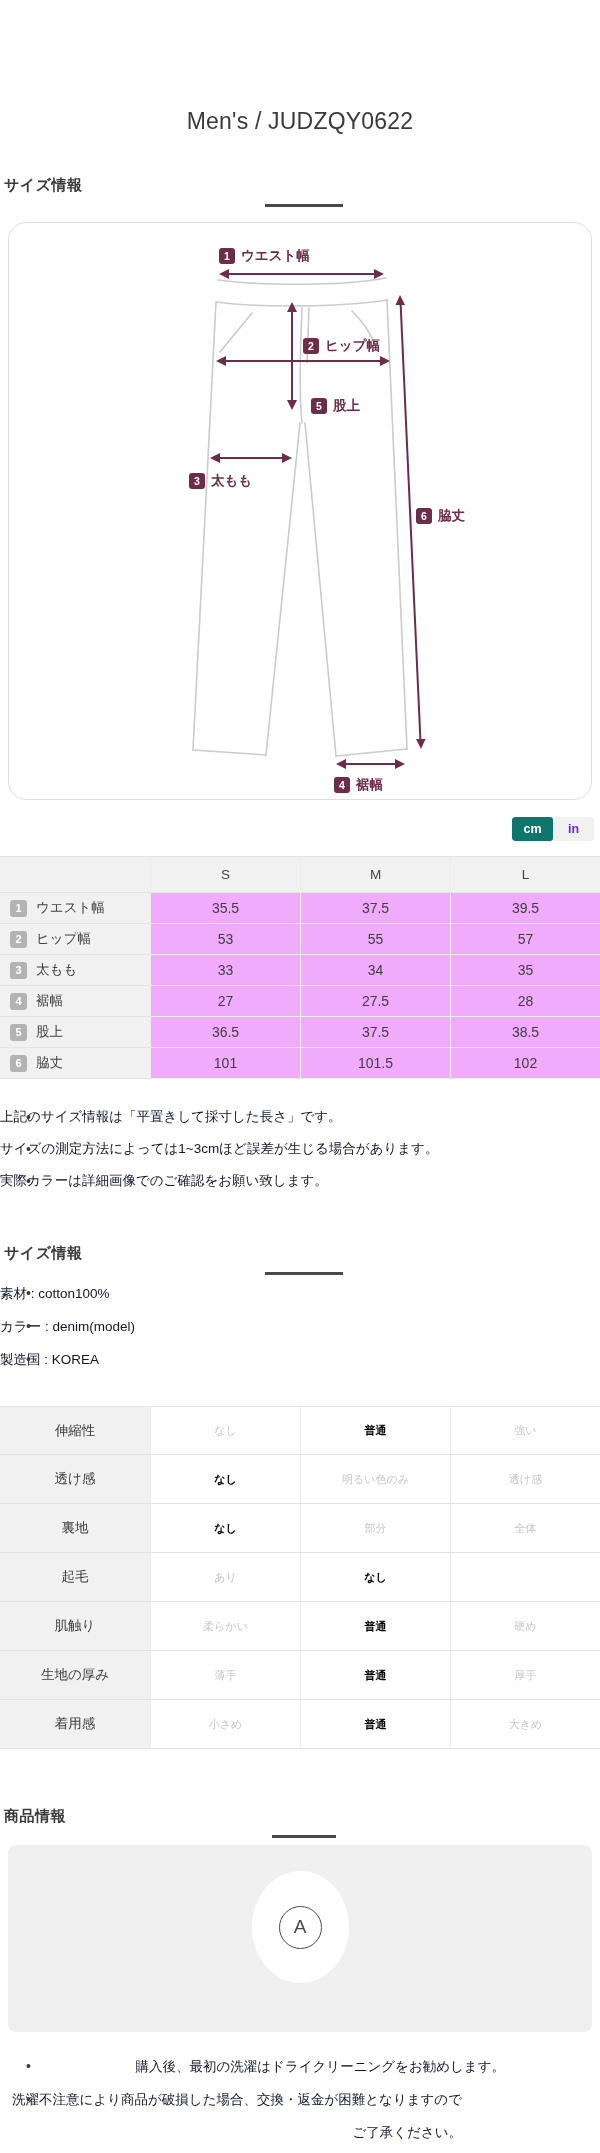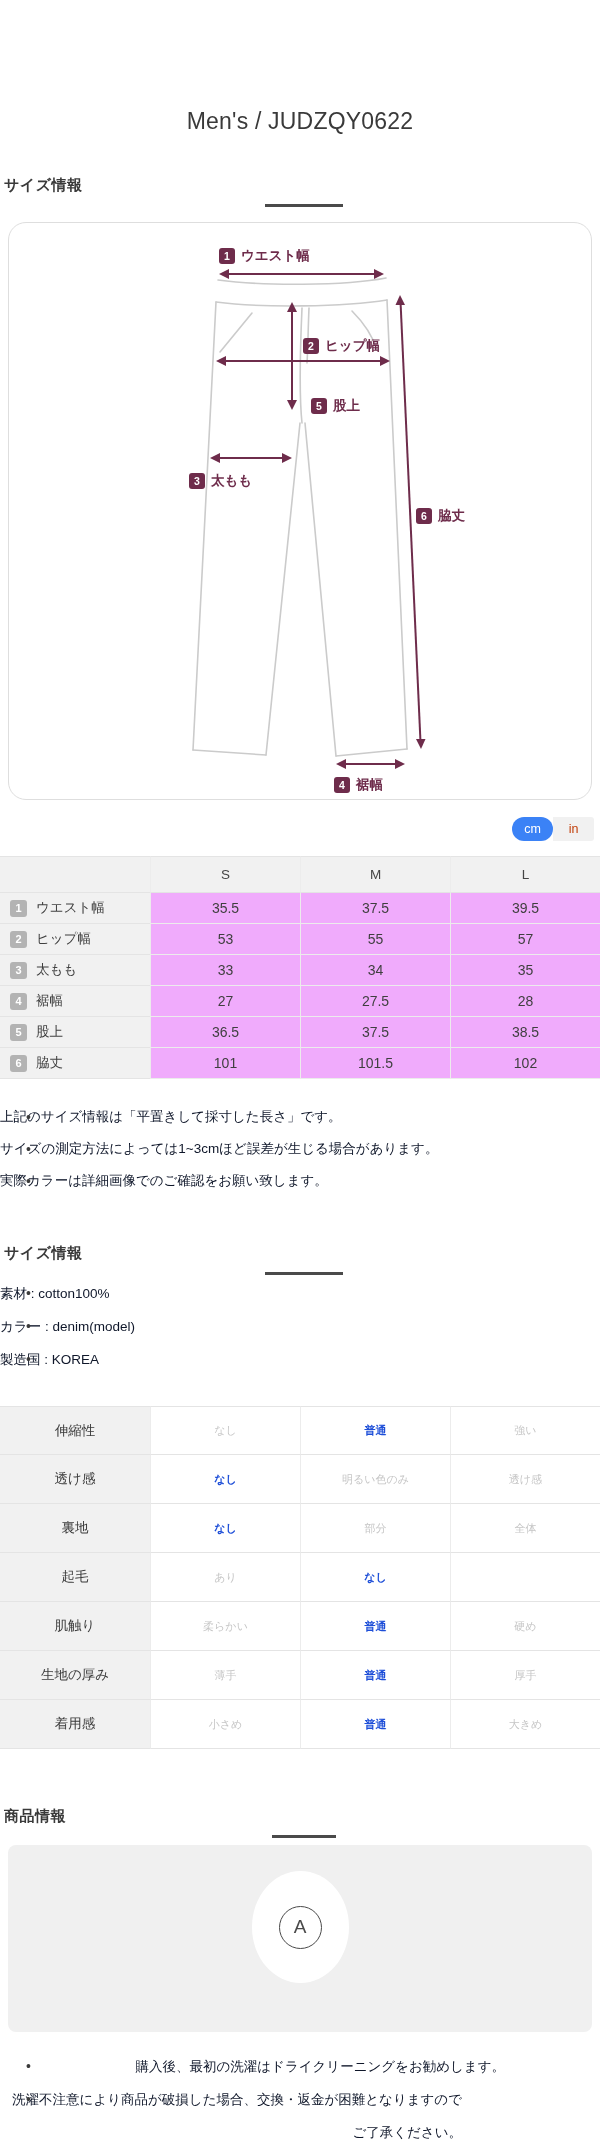--- a/index.html
+++ b/index.html
@@ -29,22 +29,22 @@
   .head3{top:1807px;}
 
   
   .diagram-box{position:absolute;top:222px;left:8px;width:584px;height:578px;
                border:1px solid #dedede;border-radius:18px;background:#fff;}
   .diagram-box svg{display:block;}
 
   
   .unit-toggle{position:absolute;top:817px;right:6px;display:flex;border-radius:3px;overflow:hidden;}
   .unit-btn{width:41px;height:24px;line-height:24px;text-align:center;font-size:12.5px;
-            background:#f1f1f1;color:#c2410c;cursor:pointer;border:none;}
-  .unit-btn.active{background:#3b82f6;color:#fff;border-radius:12px;font-weight:400;}
+            background:#f1f1f1;color:#6d28d9;cursor:pointer;border:none;font-weight:bold;}
+  .unit-btn.active{background:#0f766e;color:#fff;border-radius:3px;font-weight:700;}
 
   
   .stable{position:absolute;top:856px;left:0;width:600px;display:grid;
           grid-template-columns:150px 150px 150px 150px;
           grid-template-rows:37px repeat(6,31px);}
   .stable>div{display:flex;align-items:center;}
   .sth{background:var(--cellbg);justify-content:center;font-size:13.5px;color:#454545;
        border-top:1px solid var(--line);border-bottom:1px solid var(--line);}
   .stl{background:var(--cellbg);padding-left:10px;gap:9px;border-bottom:1px solid var(--line);}
   .stl-t{font-size:13.5px;color:#3f3f3f;}
@@ -65,21 +65,21 @@
   .notes3 li{line-height:33px;max-width:505px;}
   .notes3 li:nth-child(2){max-width:462px;}
 
   
   .atable{position:absolute;top:1406px;left:0;width:600px;}
   .at-row{display:grid;grid-template-columns:150px 150px 150px 150px;height:49px;}
   .at-row>div{display:flex;align-items:center;justify-content:center;border-bottom:1px solid var(--line);text-align:center;}
   .at-row:first-child>div{border-top:1px solid var(--line);}
   .at-label{background:var(--cellbg);font-size:13.5px;color:#3a3a3a;}
   .opt{background:#fff;font-size:11px;color:var(--muted);border-left:1px solid #ececec;}
-  .opt.sel{color:#1d4ed8;font-weight:700;}
+  .opt.sel{color:#000000;font-weight:700;}
 
   
   .care-box{position:absolute;top:1845px;left:8px;width:584px;height:187px;
             background:#f0f0f0;border-radius:8px;text-align:center;}
   .care-ellipse{width:97px;height:112px;background:#fff;border-radius:50%;
                 margin:26px auto 6px;display:flex;align-items:center;justify-content:center;}
   .care-circle{width:43px;height:43px;border:1.5px solid #4a4a4a;border-radius:50%;
                display:flex;align-items:center;justify-content:center;
                font-size:19px;color:#4a4a4a;}
   .care-label{font-size:13.5px;line-height:20px;color:#3b3b3b;white-space:pre-line;}

